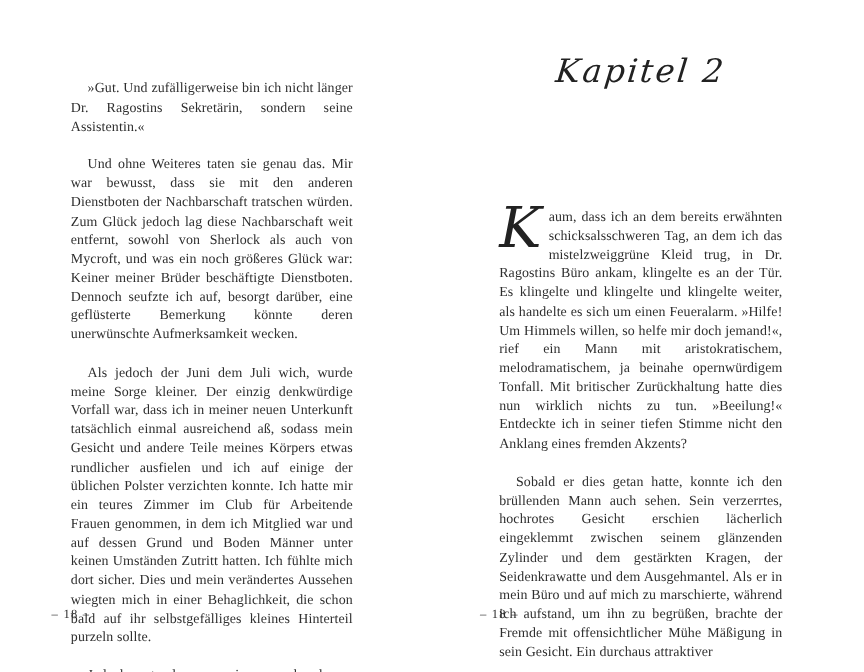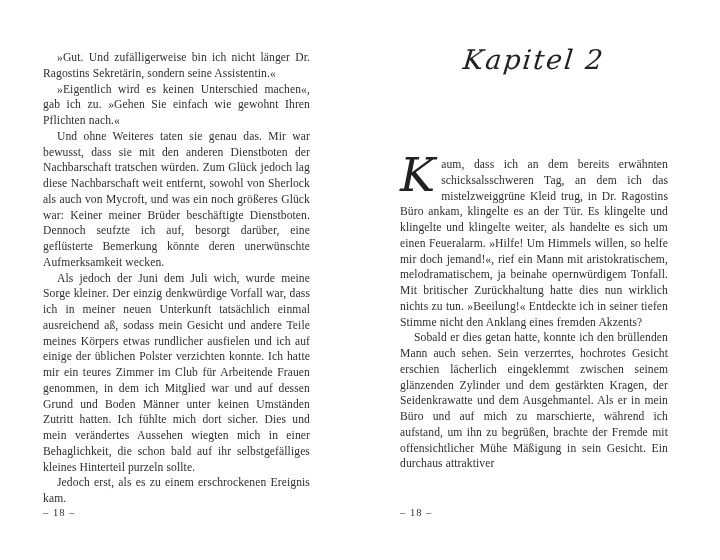--- a/index.html
+++ b/index.html
@@ -26,21 +26,21 @@
 
   .page-body {
     position: absolute;
     left: 0;
     right: 0;
   }
   .page-left  .page-body { top: 50px; }
   .page-right .page-body { top: 157px; }
 
   .para {
-    margin: 0;
+    margin: 16px;
     font-size: 11.6px;
     line-height: 15.75px;
     text-align: justify;
     letter-spacing: 0.1px;
     hyphens: auto;
     -webkit-hyphens: auto;
   }
   .para.indent { text-indent: 14px; }
 
   .chapter-heading {
@@ -81,21 +81,20 @@
   }
 </style>
 </head>
 <body>
 
 <div class="spread">
 
   <section class="page page-left">
     <div class="page-body">
         <p class="para indent" lang="de">»Gut. Und zufälligerweise bin ich nicht länger Dr. Ragostins Sekretärin, sondern seine Assistentin.«</p>
-        <p class="para indent" lang="de">»Eigentlich wird es keinen Unterschied machen«, gab ich zu. »Gehen Sie einfach wie gewohnt Ihren Pflichten nach.«</p>
         <p class="para indent" lang="de">Und ohne Weiteres taten sie genau das. Mir war bewusst, dass sie mit den anderen Dienstboten der Nachbarschaft tratschen würden. Zum Glück jedoch lag diese Nachbarschaft weit entfernt, sowohl von Sherlock als auch von Mycroft, und was ein noch größeres Glück war: Keiner meiner Brüder beschäftigte Dienstboten. Dennoch seufzte ich auf, besorgt darüber, eine geflüsterte Bemerkung könnte deren unerwünschte Aufmerksamkeit wecken.</p>
         <p class="para indent" lang="de">Als jedoch der Juni dem Juli wich, wurde meine Sorge kleiner. Der einzig denkwürdige Vorfall war, dass ich in meiner neuen Unterkunft tatsächlich einmal ausreichend aß, sodass mein Gesicht und andere Teile meines Körpers etwas rundlicher ausfielen und ich auf einige der üblichen Polster verzichten konnte. Ich hatte mir ein teures Zimmer im Club für Arbeitende Frauen genommen, in dem ich Mitglied war und auf dessen Grund und Boden Männer unter keinen Umständen Zutritt hatten. Ich fühlte mich dort sicher. Dies und mein verändertes Aussehen wiegten mich in einer Behaglichkeit, die schon bald auf ihr selbstgefälliges kleines Hinterteil purzeln sollte.</p>
         <p class="para indent" lang="de">Jedoch erst, als es zu einem erschrockenen Ereignis kam.</p>
       </div>
     <div class="folio">– 18 –</div>
   </section>
 
   <section class="page page-right">
     <h2 class="chapter-heading">Kapitel 2</h2>
     <div class="page-body">

